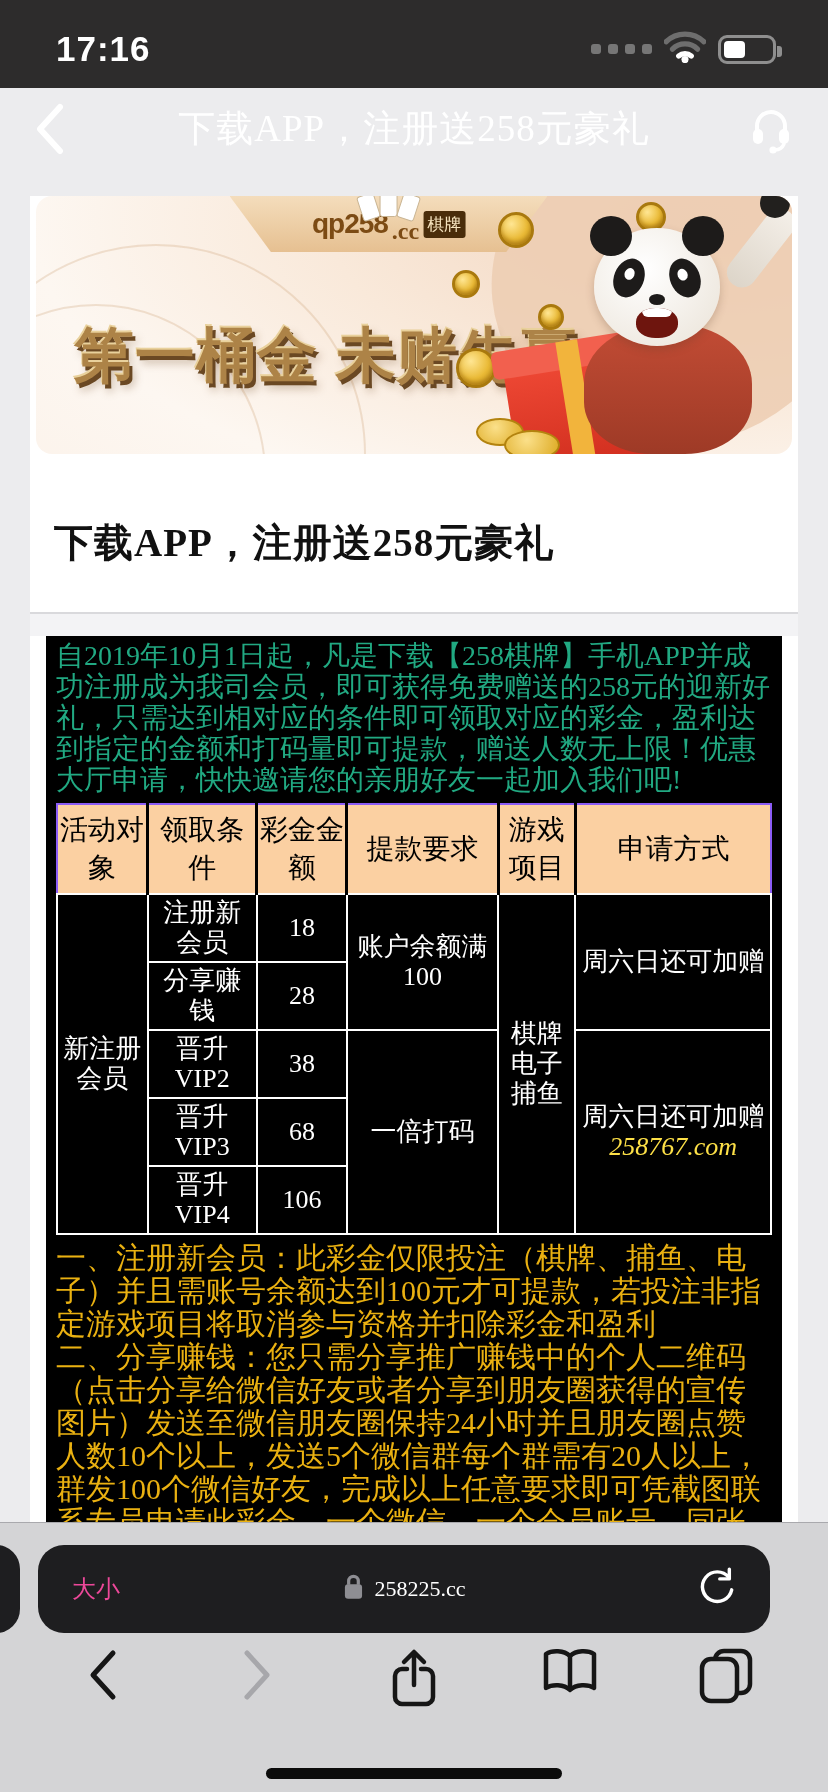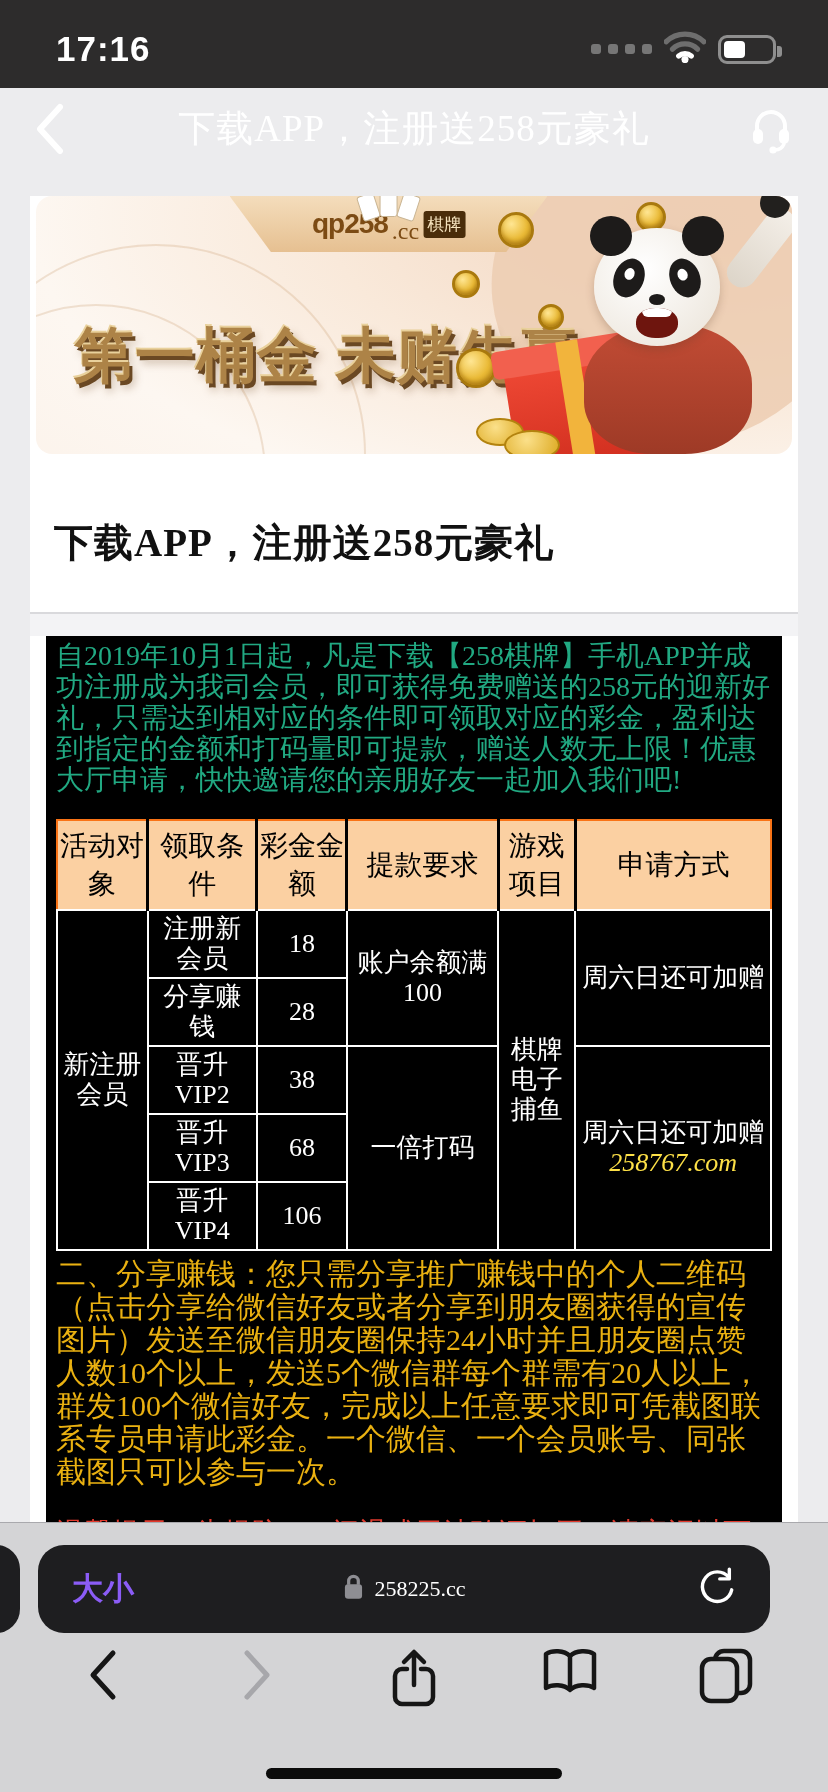--- a/index.html
+++ b/index.html
@@ -49,21 +49,21 @@
   .banner .arc{ position:absolute; left:-110px; bottom:-190px; width:340px; height:340px; border:2px solid rgba(205,160,120,.28); border-radius:50%; }
   .banner .arc.a2{ left:-90px; bottom:-210px; width:420px; height:420px; }
   .blob{ position:absolute; right:-60px; top:-80px; width:360px; height:330px; background:#ecccb2; border-radius:48%; transform:rotate(-18deg); opacity:.85;}
   .ribbon{
     position:absolute; top:0; left:50%; transform:translateX(-58%);
     width:318px; height:56px; background:linear-gradient(#f4ddbc,#e6c091);
     clip-path:polygon(0 0,100% 0,87% 100%,13% 100%);
     display:flex; align-items:center; justify-content:center; gap:4px;
   }
   .logo-main{ font-size:28px; font-weight:700; color:#7c4b14; font-family:"Liberation Sans",sans-serif; letter-spacing:-1px;}
-  .logo-domain{ font-size:24px; font-weight:400; color:#7c4b14;margin-top:15px; }
+  .logo-domain{ font-size:24px; font-weight:700; color:#7c4b14;margin-top:15px; }
   .logo-badge{ font-size:17px; color:#f5e3bd; background:#4a2d0a; padding:2px 4px; border-radius:3px; font-family:"Liberation Sans",sans-serif;}
   .mini-cards{ position:absolute; top:-2px; left:50%; transform:translateX(-50%); width:70px; height:26px;}
   .mini-cards i{ position:absolute; width:18px; height:26px; background:#fff; border:1px solid #c9b594; border-radius:3px; }
   .mini-cards i:nth-child(1){ left:6px; transform:rotate(-18deg); }
   .mini-cards i:nth-child(2){ left:26px; top:-3px; }
   .mini-cards i:nth-child(3){ left:46px; transform:rotate(18deg); }
   .headline{
     position:absolute; left:38px; top:120px;
     font-size:60px; font-weight:900; letter-spacing:1px; color:#ad8347;
     font-family:"Liberation Sans",sans-serif; white-space:nowrap;
@@ -102,21 +102,21 @@
   
   .article-heading{
     padding:62px 24px 42px; font-size:39px; font-weight:700; color:#111;
     border-bottom:2px solid #d9d9dc; letter-spacing:1px;
   }
   .band{ height:22px; background:#f3f3f5; }
 
   
   .promo{ margin:0 16px; background:#000; padding:4px 10px 30px; }
   .promo .intro{ color:#21a982; font-size:28px; line-height:31px; }
-  .bonus-table{ width:100%; border-collapse:collapse; text-align:center; color:#fff; margin:24px 0 6px; border:2px solid #f97316; }
+  .bonus-table{ width:100%; border-collapse:collapse; text-align:center; color:#fff; margin:8px 0 6px; border:2px solid #8b5cf6; }
   .bonus-table th{
     background:#fbd0a2; color:#000; font-size:28px; font-weight:400;
     padding:6px 0; border-left:3px solid #000; border-bottom:2px solid #fff;
   }
   .bonus-table th:first-child{ border-left:none; }
   .bonus-table td{ border:2px solid #fff; font-size:26px; padding:3px 2px; line-height:30px; }
   .cyan-link{ color:#fde047;font-style:italic; }
   .rules p{ color:#eab111; font-size:30px; line-height:33px; }
   .notice p{ font-size:28px; line-height:30px; }
   .warning{ color:#e23a2e; margin-top:30px !important; }
@@ -133,21 +133,21 @@
     background:#d4d4d6; border-top:1px solid #a9a9ad; z-index:5;
     font-family:"Liberation Sans",sans-serif;
   }
   .pill-row{ position:relative; height:122px; }
   .tab-stub{ position:absolute; left:-28px; top:22px; width:48px; height:88px; background:#1e1e20; border-radius:26px; }
   .url-pill{
     position:absolute; left:38px; top:22px; width:732px; height:88px;
     background:#1e1e20; border-radius:26px;
     display:flex; align-items:center; justify-content:space-between; padding:0 34px;
   }
-  .font-size-btn{ color:#8b5cf6; font-size:31px;font-weight:bold; }
+  .font-size-btn{ color:#ec4899; font-size:24px; }
   .url-center{ position:absolute; left:50%; transform:translateX(-50%); display:flex; align-items:center; gap:10px; }
   .url-text{ color:#fff; font-size:22px; font-family:"Liberation Serif",serif; }
   .tools{ display:flex; justify-content:space-between; padding:2px 72px 0; }
   .tool{ width:60px; height:64px; display:flex; align-items:flex-start; justify-content:center; background:none; border:none; }
   .home-indicator{ position:absolute; left:50%; bottom:13px; transform:translateX(-50%); width:296px; height:11px; border-radius:6px; background:#0b0b0b; }
 </style>
 </head>
 <body>
 
 <div class="status-bar">
@@ -297,20 +297,21 @@
           <td>68</td>
         </tr>
         <tr>
           <td>晋升VIP4</td>
           <td>106</td>
         </tr>
       </tbody>
     </table>
 
     <div class="rules">
+      <p>一、注册新会员：此彩金仅限投注（棋牌、捕鱼、电子）并且需账号余额达到100元才可提款，若投注非指定游戏项目将取消参与资格并扣除彩金和盈利</p>
       <p>二、分享赚钱：您只需分享推广赚钱中的个人二维码（点击分享给微信好友或者分享到朋友圈获得的宣传图片）发送至微信朋友圈保持24小时并且朋友圈点赞人数10个以上，发送5个微信群每个群需有20人以上，群发100个微信好友，完成以上任意要求即可凭截图联系专员申请此彩金。一个微信、一个会员账号、同张截图只可以参与一次。</p>
     </div>
 
     <div class="notice">
       <p class="warning">温馨提示：为提防APP闪退或无法验证打开，请牢记以下网址；</p>
       <p class="teal">
         <span>APP下载地址：</span>
         <span class="gap-a">ee258.cc</span>
         <span class="gap-b">qqq258.cc</span>
       </p>

